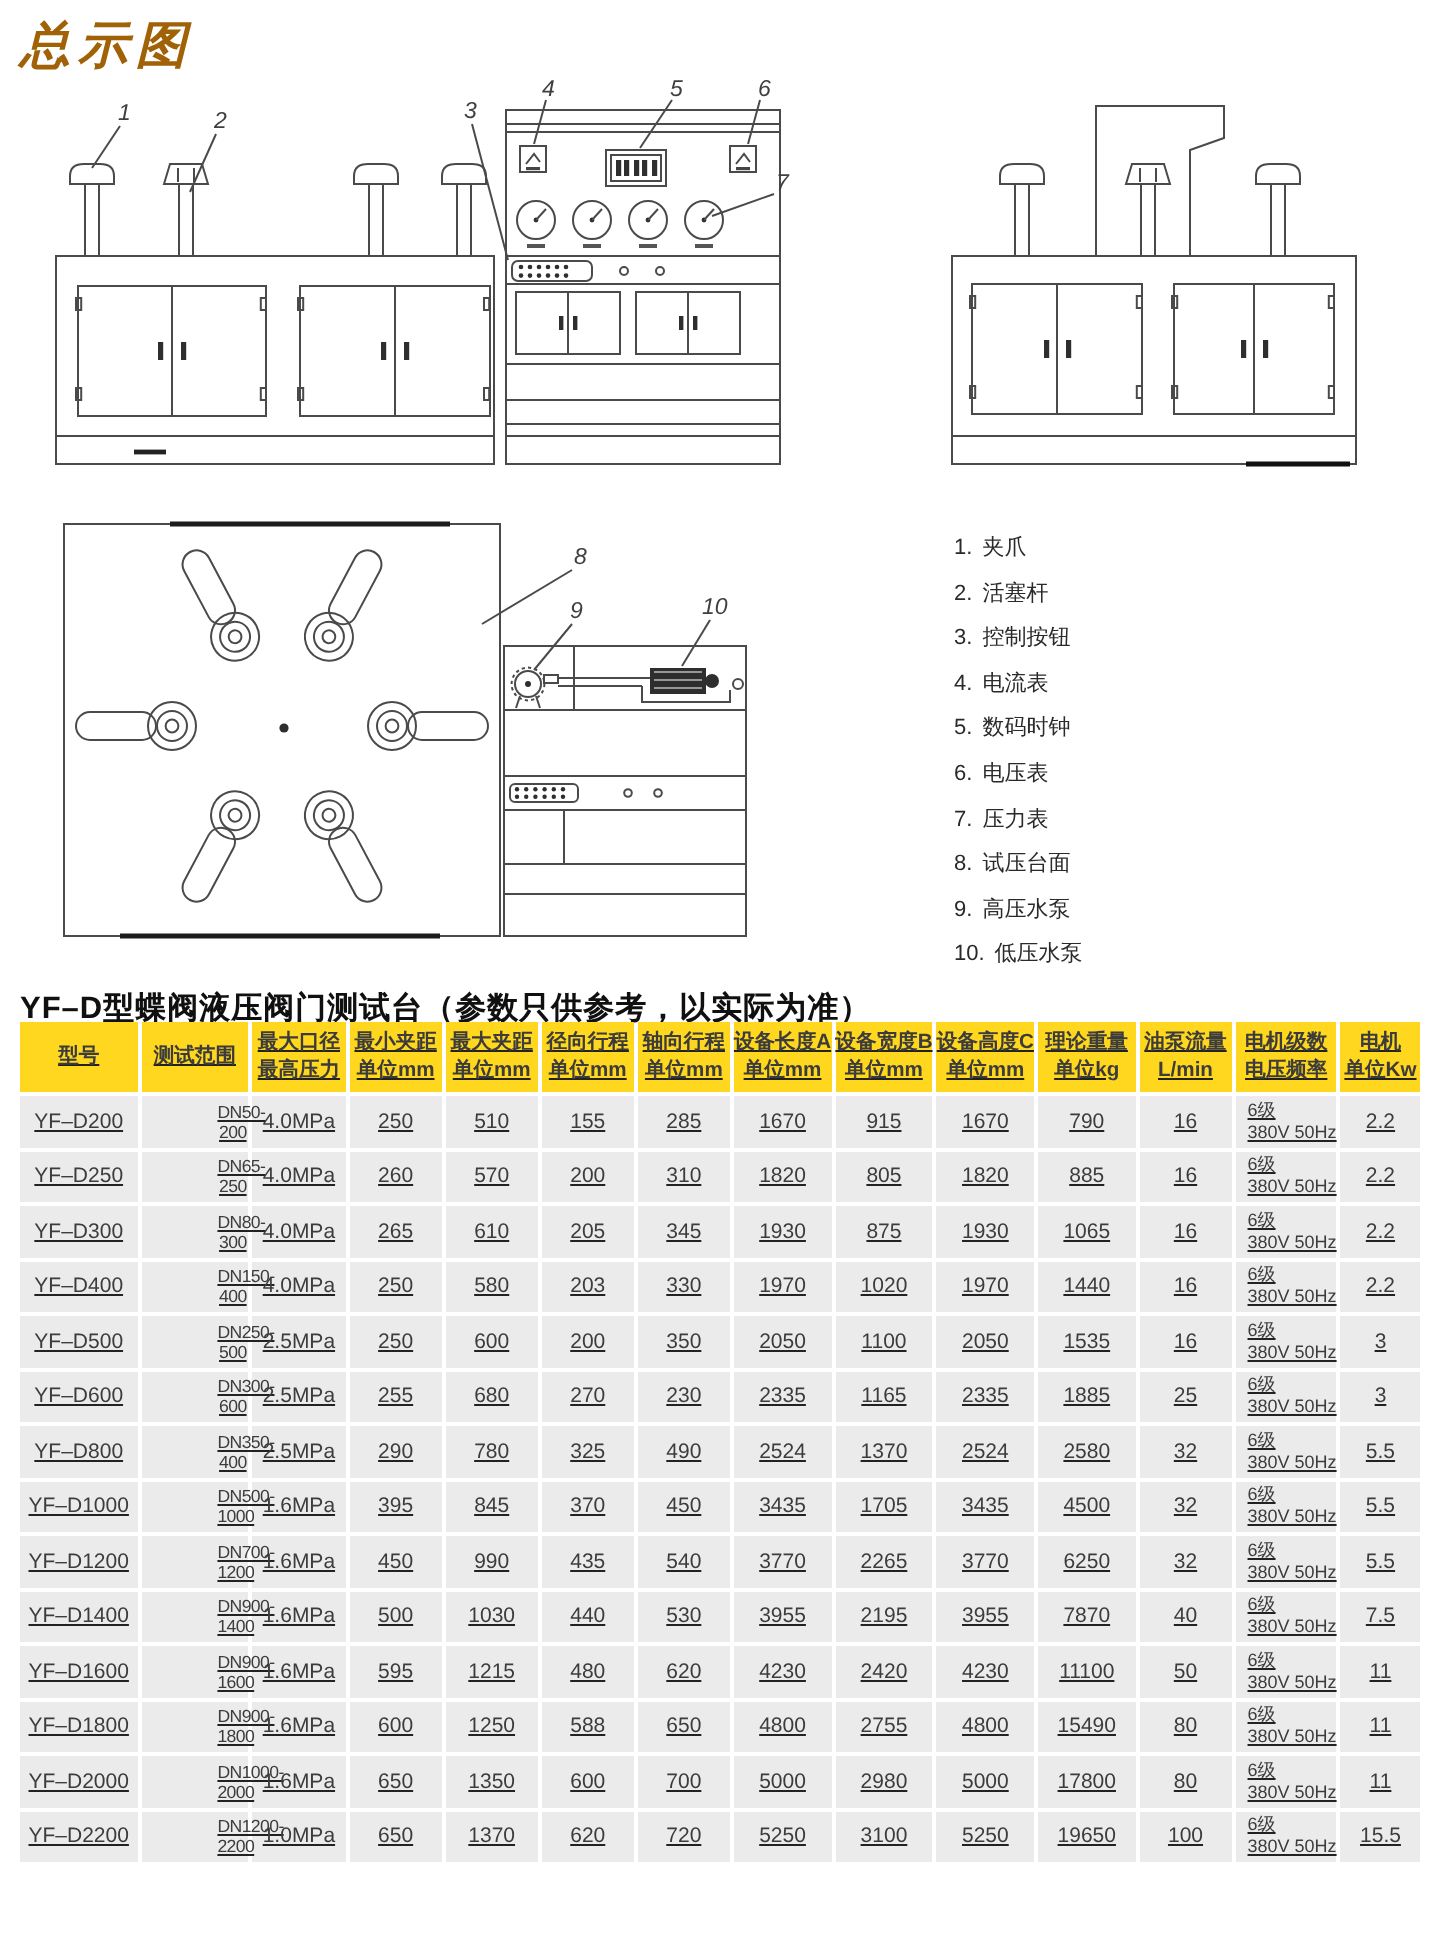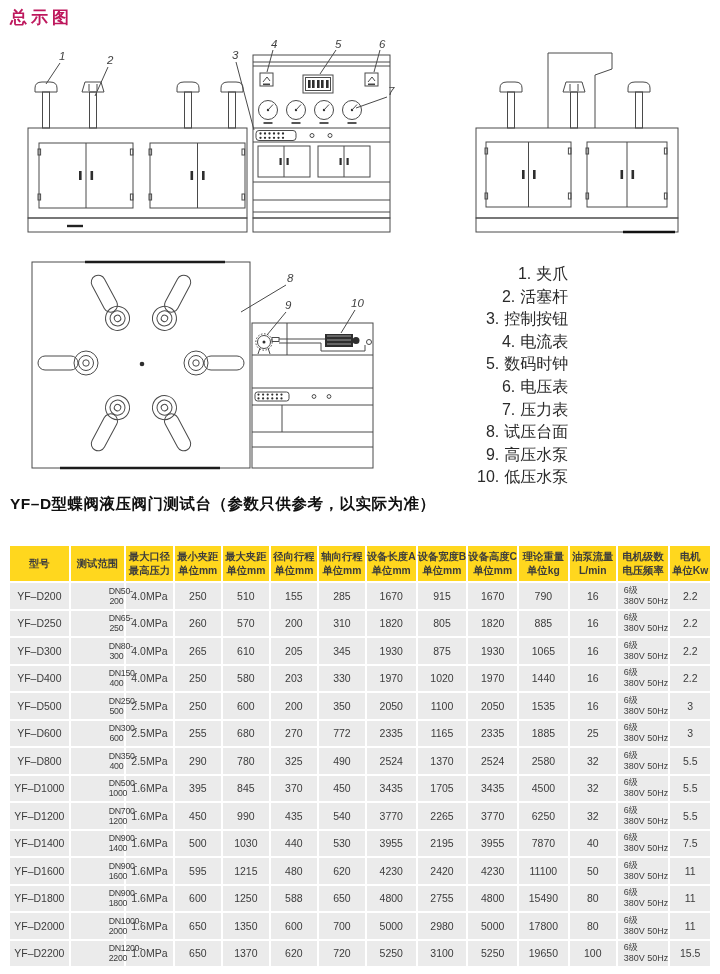--- a/index.html
+++ b/index.html
@@ -1,36 +1,36 @@
 <!DOCTYPE html>
 <html><head>
 <meta charset="utf-8">
 <style>
   html,body{margin:0;padding:0;background:#ffffff;}
   body{width:720px;height:974px;position:relative;overflow:hidden;
        font-family:"Liberation Sans","DejaVu Sans",sans-serif;color:#222;}
 
-  .page-title{position:absolute;left:10px;top:6px;font-size:17px;font-weight:bold;
-              color:#be185d;letter-spacing:4px;}
+  .page-title{position:absolute;left:10px;top:6px;font-size:25px;font-weight:bold;
+              color:#a16207;letter-spacing:4px;font-style:italic;}
 
   svg{position:absolute;}
   .lineart{stroke:#4a4a4a;stroke-width:1;fill:none;}
   .dk{fill:#2e2e2e;stroke:none;}
   .callout{font-size:11.5px;font-style:italic;fill:#3f3f3f;stroke:none;
            font-family:"Liberation Sans",sans-serif;}
 
   .legend{position:absolute;left:477px;top:263px;}
-  .legend-item{height:22.6px;line-height:22.6px;font-size:16px;color:#2a2a2a;
-               white-space:nowrap;text-align:right;}
+  .legend-item{height:22.6px;line-height:22.6px;font-size:11px;color:#2a2a2a;
+               white-space:nowrap;}
   .legend-item .ln{margin-right:5px;}
 
   .table-title{position:absolute;left:10px;top:494px;font-size:15.5px;
                font-weight:bold;color:#101010;letter-spacing:0.5px;text-align:right;}
 
-  .table-wrap{position:absolute;left:8px;top:544px;width:704px;}
+  .table-wrap{position:absolute;left:8px;top:509px;width:704px;text-decoration:underline;}
   table{width:100%;border-collapse:separate;border-spacing:2px;table-layout:fixed;}
   th{background:var(--header-bg,#FFD71E);color:var(--header-text,#3c3c3c);
      font-size:10.3px;font-weight:bold;padding:2px 0;height:31px;vertical-align:middle;}
   th .h1,th .h2{display:block;line-height:1.32;}
   td{background:var(--cell-bg,#EBEBEB);color:var(--cell-text,#3c3c3c);
      font-size:10.5px;text-align:center;vertical-align:middle;height:25.5px;padding:0;}
   td.c1{font-size:8.8px;letter-spacing:-0.3px;padding-left:38px;}
   td.c12{font-size:9px;line-height:1.25;text-align:left;padding-left:6px;white-space:pre-line;}
 </style>
 </head>
@@ -454,21 +454,21 @@
 380V 50Hz</td>
           <td class="c13">3</td>
         </tr>
         <tr>
           <td class="c0">YF–D600</td>
           <td class="c1">DN300-600</td>
           <td class="c2">2.5MPa</td>
           <td class="c3">255</td>
           <td class="c4">680</td>
           <td class="c5">270</td>
-          <td class="c6">772</td>
+          <td class="c6">230</td>
           <td class="c7">2335</td>
           <td class="c8">1165</td>
           <td class="c9">2335</td>
           <td class="c10">1885</td>
           <td class="c11">25</td>
           <td class="c12">6级
 380V 50Hz</td>
           <td class="c13">3</td>
         </tr>
         <tr>

